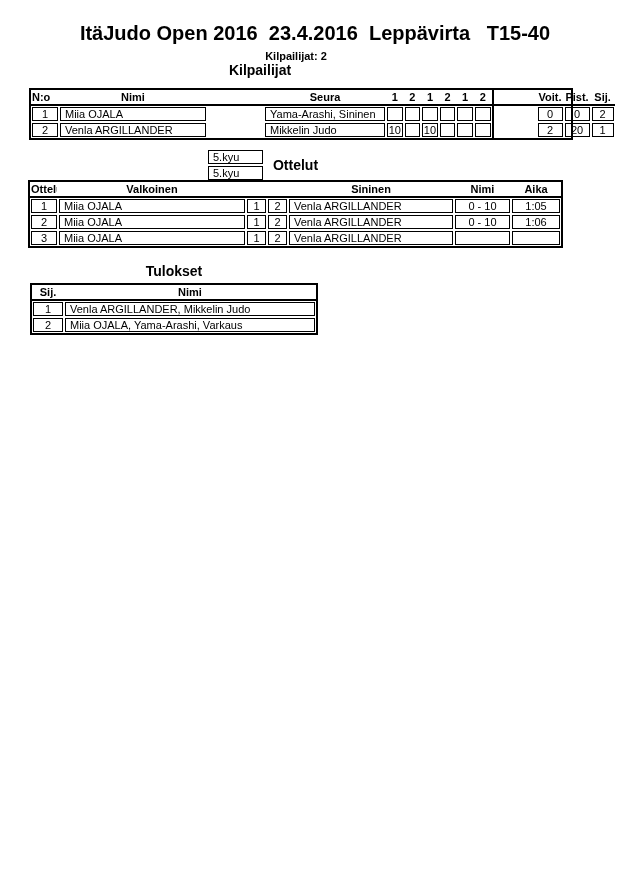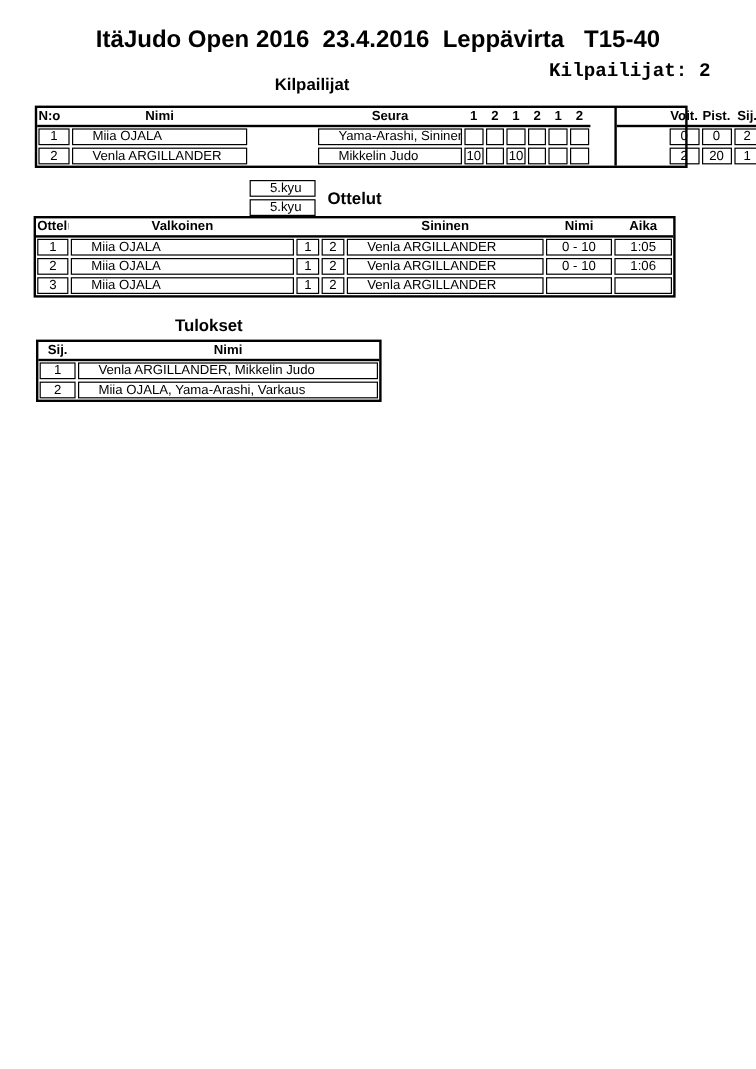--- a/index.html
+++ b/index.html
@@ -7,51 +7,51 @@
   .page {
     position:relative; width:630px; height:891px; background:#ffffff;
     font-family:"Liberation Sans", sans-serif; color:#000;
   }
   .title {
     position:absolute; top:22px; left:0; width:630px;
     text-align:center; font-size:20px; font-weight:bold; white-space:pre;
   }
   .participants {
     position:absolute; top:50px; left:0; width:592px;
-    text-align:right; font-size:16px; font-weight:bold;font-family:Liberation Mono, monospace;
+    text-align:center; font-size:11px; font-weight:bold;
   }
   .section-title {
     position:absolute; text-align:center; font-size:14px; font-weight:bold;
   }
   .st-competitors { top:62px;  left:30px; width:460px; }
   .st-matches     { top:157px; left:28px; width:535px; }
   .st-results     { top:263px; left:30px; width:288px; }
 
-  .tbl { position:absolute; border:2px solid #000; background:#fff; display:flex;gap:20px; }
+  .tbl { position:absolute; border:2px solid #000; background:#fff; display:flex; }
   .tbl-competitors { top:88px;  left:29px; width:544px; }
   .tbl-matches     { top:180px; left:28px; width:535px; }
   .tbl-results     { top:283px; left:30px; width:288px; }
 
   .sec { display:flex; flex-direction:column; }
   .sec-group { border-left:2px solid #000; }
 
   .hrow { display:flex; height:16px; border-bottom:2px solid #000; }
   .drow { display:flex; height:16px; }
 
   .hcell {
     margin:0 1px; font-size:11px; font-weight:bold; line-height:15px;
     text-align:center; white-space:nowrap; overflow:hidden;
   }
   .cell {
     margin:1px; height:14px; border:1px solid #000;
     font-size:11px; line-height:12px; display:flex; align-items:center;
     justify-content:center; white-space:nowrap; overflow:hidden;
   }
   .al  { justify-content:flex-start; text-align:left; }
-  .pad { justify-content:flex-start; padding-left:16px; }
+  .pad { justify-content:flex-start; padding-left:4px; }
 
   
   .c-no    { width:26px; }
   .c-nimi  { width:146px; }
   .c-vyo   { width:55px;margin-top:44px; }
   .c-seura { width:120px; }
   .c-score { width:15.6px; }
   .c-voit  { width:25px;margin-left:44px; }
   .c-pist  { width:25px; }
   .c-sij   { width:22px; }

